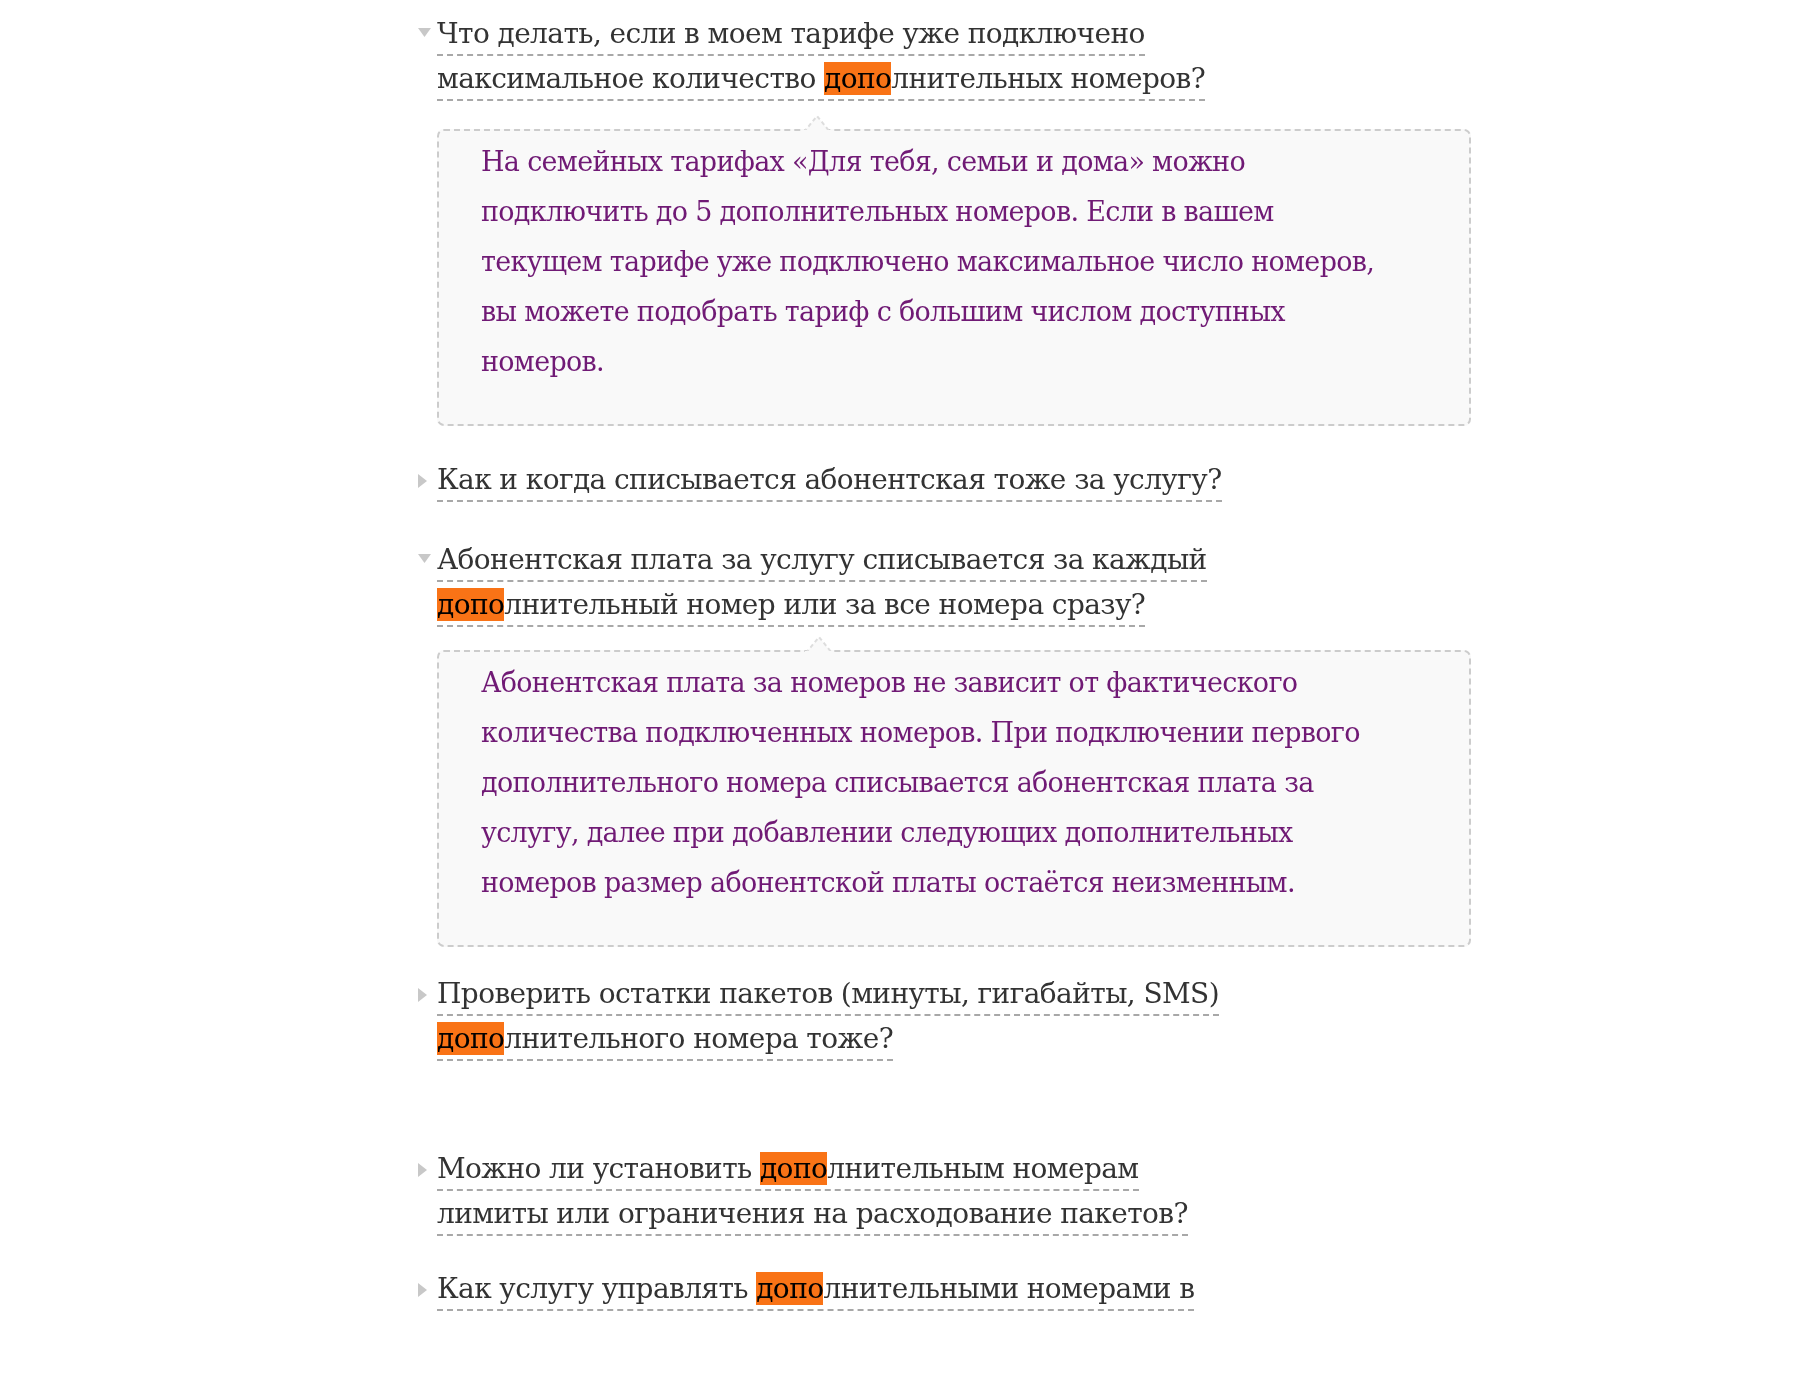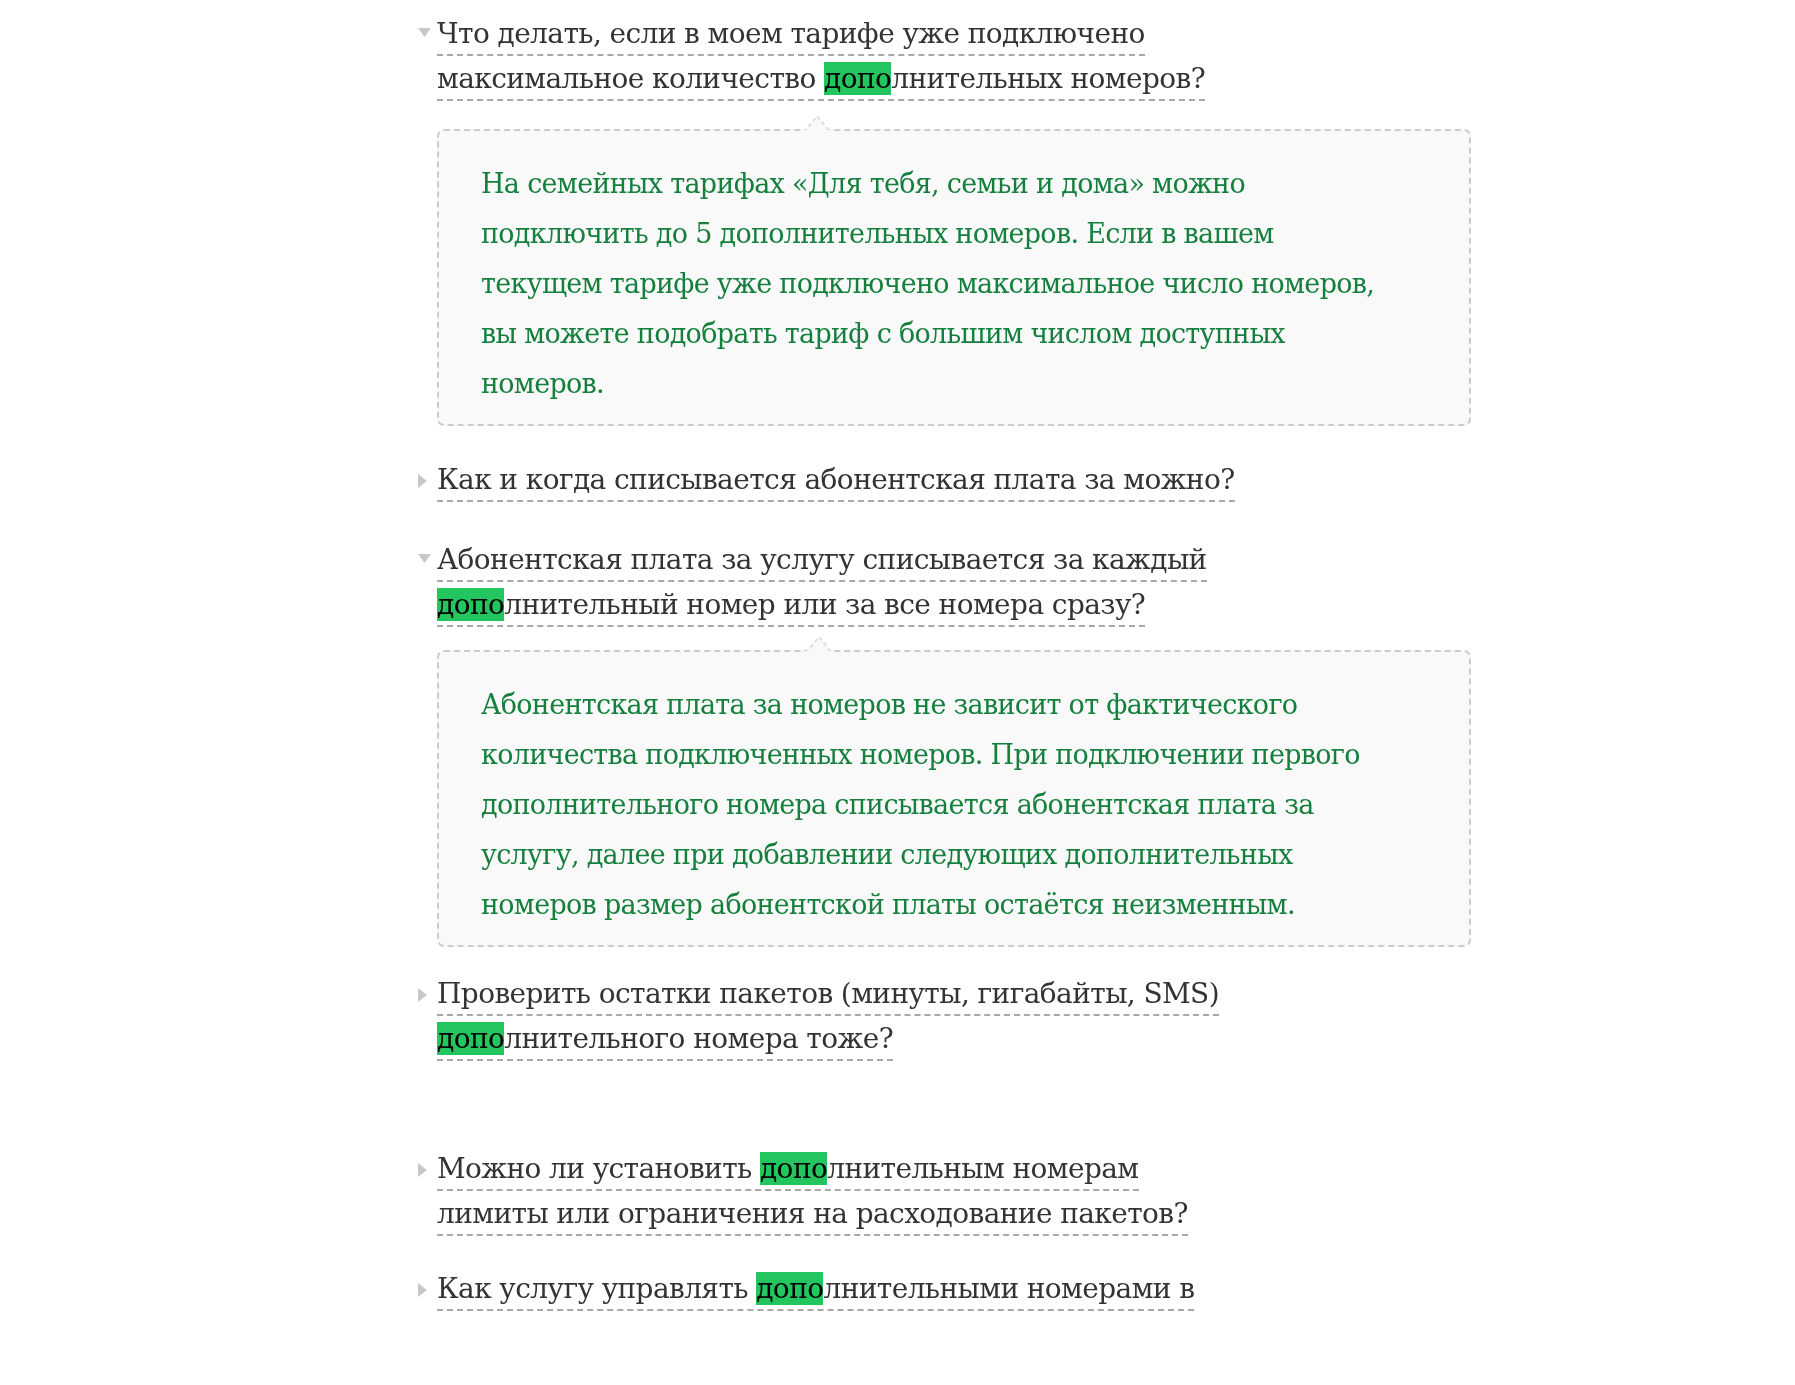--- a/index.html
+++ b/index.html
@@ -50,21 +50,21 @@
     font-size: 28px;
     line-height: 40px;
     height: 40px;
     letter-spacing: -0.6px;
     border-bottom: 2px dashed #a8a8a8;
     white-space: nowrap;
     cursor: pointer;
     color: #333333;
   }
   .hl {
-    background: #22c55e;
+    background: #f97316;
     color: #000000;
   }
   .answer {
     position: absolute;
     left: 437px;
     width: 1034px;
     background: #f9f9f9;
     border: 2px dashed #cccccc;
     border-radius: 7px;
     box-sizing: border-box;
@@ -72,25 +72,25 @@
   .answer-notch {
     position: absolute;
     top: -17px;
     width: 28px;
     height: 18px;
   }
   .answer-notch svg { display: block; }
   .answer-text {
     position: absolute;
     left: 42px;
-    top: 28px;
+    top: 6px;
     font-size: 27px;
     line-height: 50px;
     letter-spacing: -0.7px;
-    color: #15803d;
+    color: #701a75;
     white-space: nowrap;
   }
   .answer-line { display: block; height: 50px; }
 </style>
 </head>
 <body>
 
 <div class="faq">
 
   <div class="q" style="top:14px;">
@@ -120,21 +120,21 @@
     </div>
   </div>
 
   <div class="q" style="top:460px;">
     <span class="toggle" style="top:14px;">
       <svg width="10" height="14" viewBox="0 0 10 14">
           <polygon points="0,0 9,7 0,14" fill="#c8c8c8"></polygon>
         </svg>
     </span>
     <div class="q-lines">
-      <span class="q-line"><span class="q-line-text"><span>Как и когда списывается абонентская плата за можно?</span></span></span>
+      <span class="q-line"><span class="q-line-text"><span>Как и когда списывается абонентская тоже за услугу?</span></span></span>
     </div>
   </div>
 
   <div class="q" style="top:540px;">
     <span class="toggle" style="top:14px;">
       <svg width="13" height="10" viewBox="0 0 13 10">
           <polygon points="0,0 13,0 6.5,9" fill="#c8c8c8"></polygon>
         </svg>
     </span>
     <div class="q-lines">

